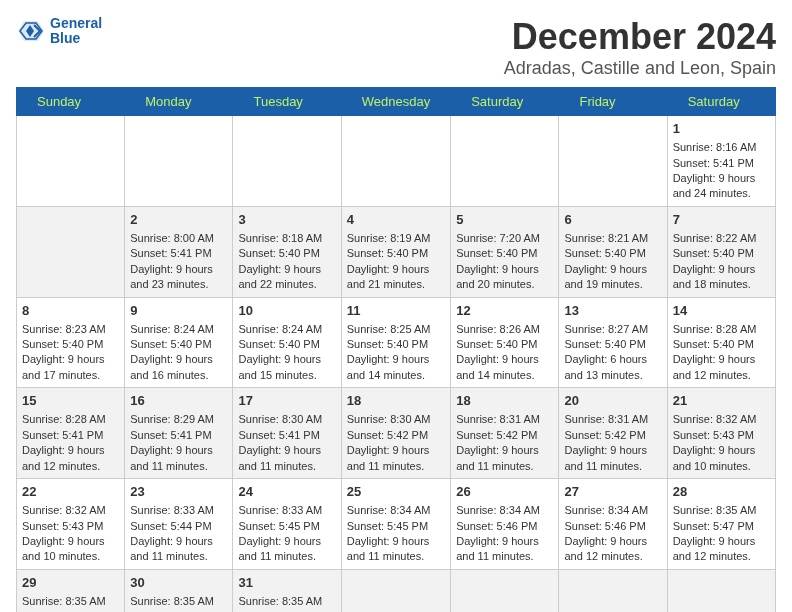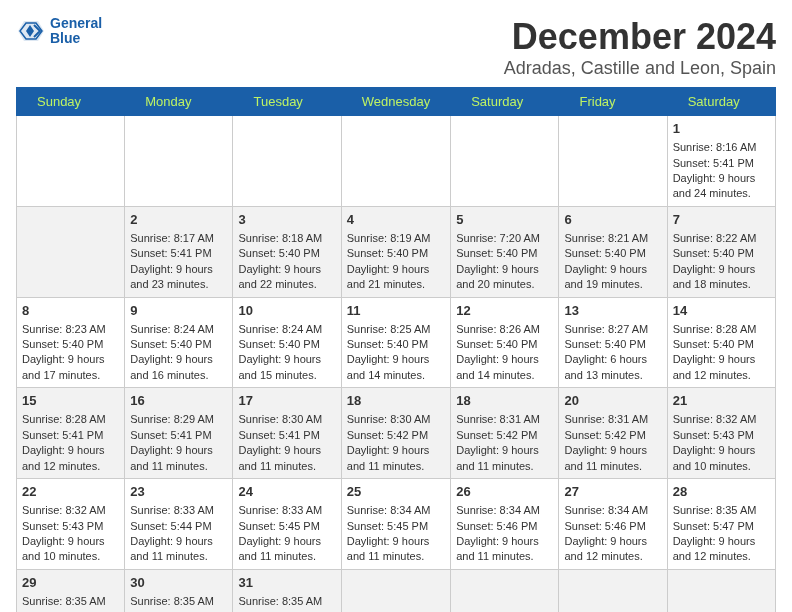--- a/index.html
+++ b/index.html
@@ -128,21 +128,21 @@
         <td class="empty"></td>
         <td class="empty"></td>
         <td><span class="day-number">1</span>
 <span>Sunrise: 8:16 AM</span><br>
 <span>Sunset: 5:41 PM</span><br>
 <span>Daylight: 9 hours and 24 minutes.</span></td>
       </tr>
       <tr>
         <td class="empty"></td>
         <td><span class="day-number">2</span>
-<span>Sunrise: 8:17 AM</span><br>
+<span>Sunrise: 8:00 AM</span><br>
 <span>Sunset: 5:41 PM</span><br>
 <span>Daylight: 9 hours and 23 minutes.</span></td>
         <td><span class="day-number">3</span>
 <span>Sunrise: 8:18 AM</span><br>
 <span>Sunset: 5:40 PM</span><br>
 <span>Daylight: 9 hours and 22 minutes.</span></td>
         <td><span class="day-number">4</span>
 <span>Sunrise: 8:19 AM</span><br>
 <span>Sunset: 5:40 PM</span><br>
 <span>Daylight: 9 hours and 21 minutes.</span></td>

